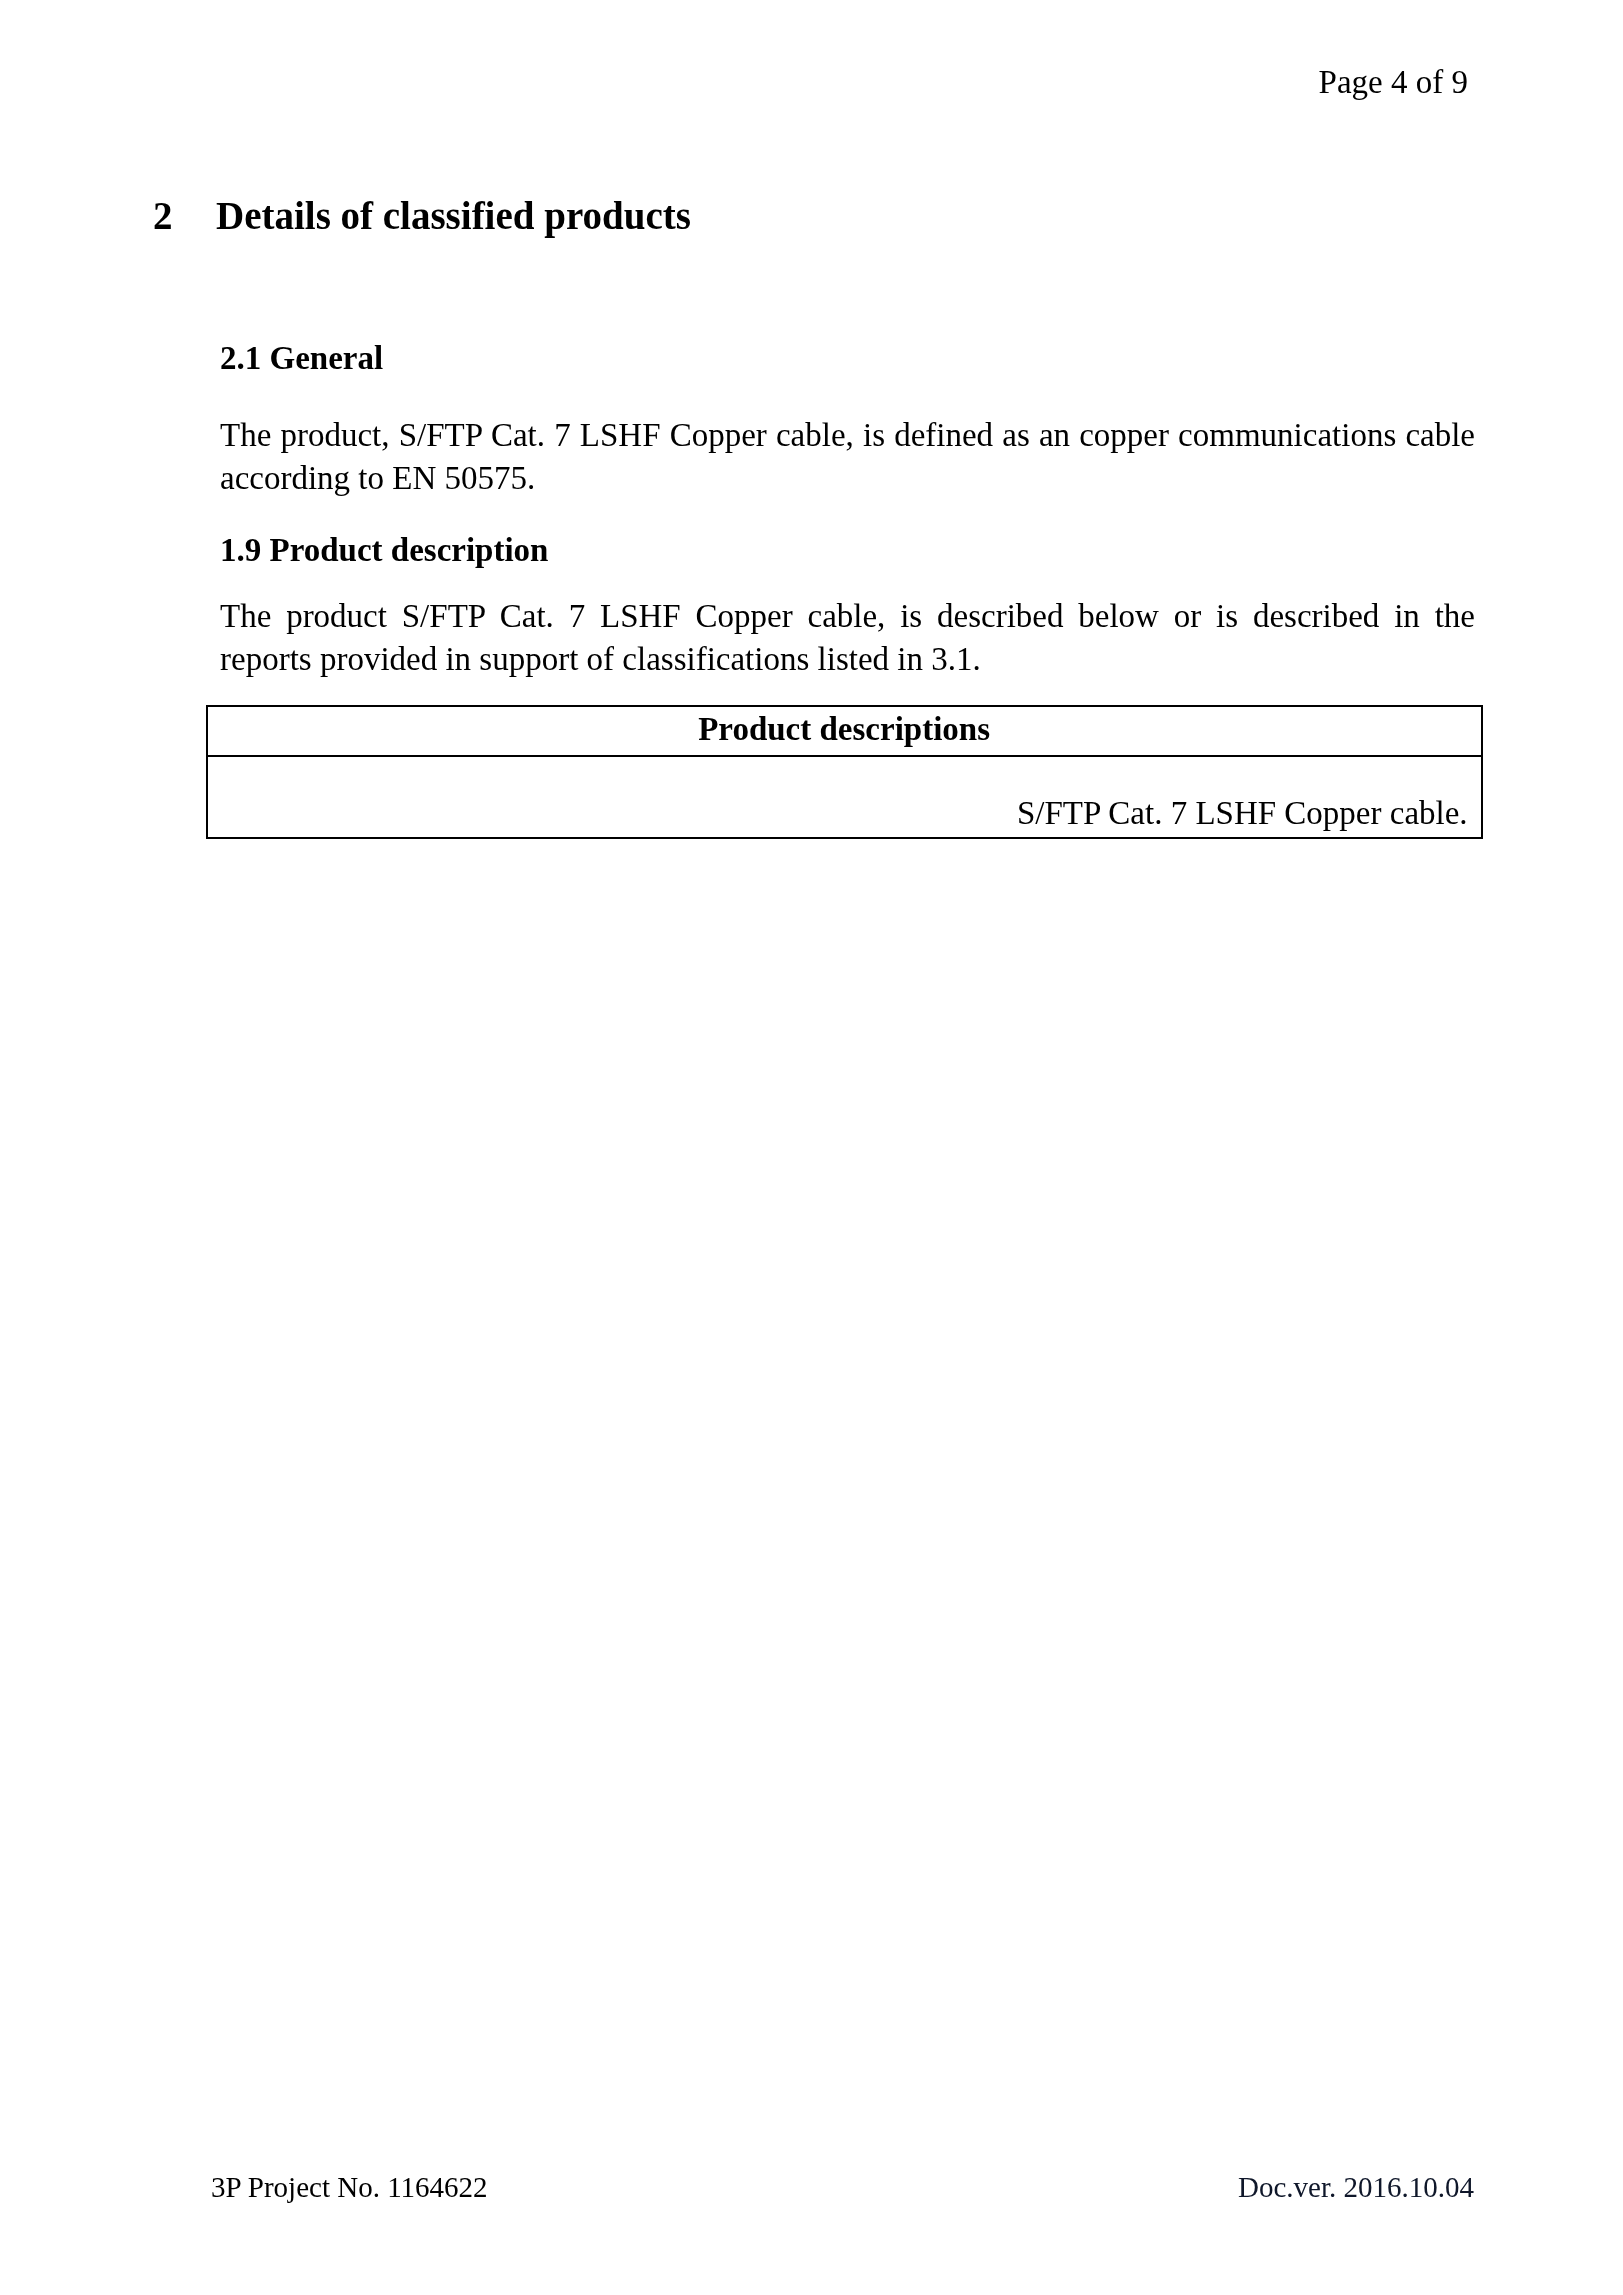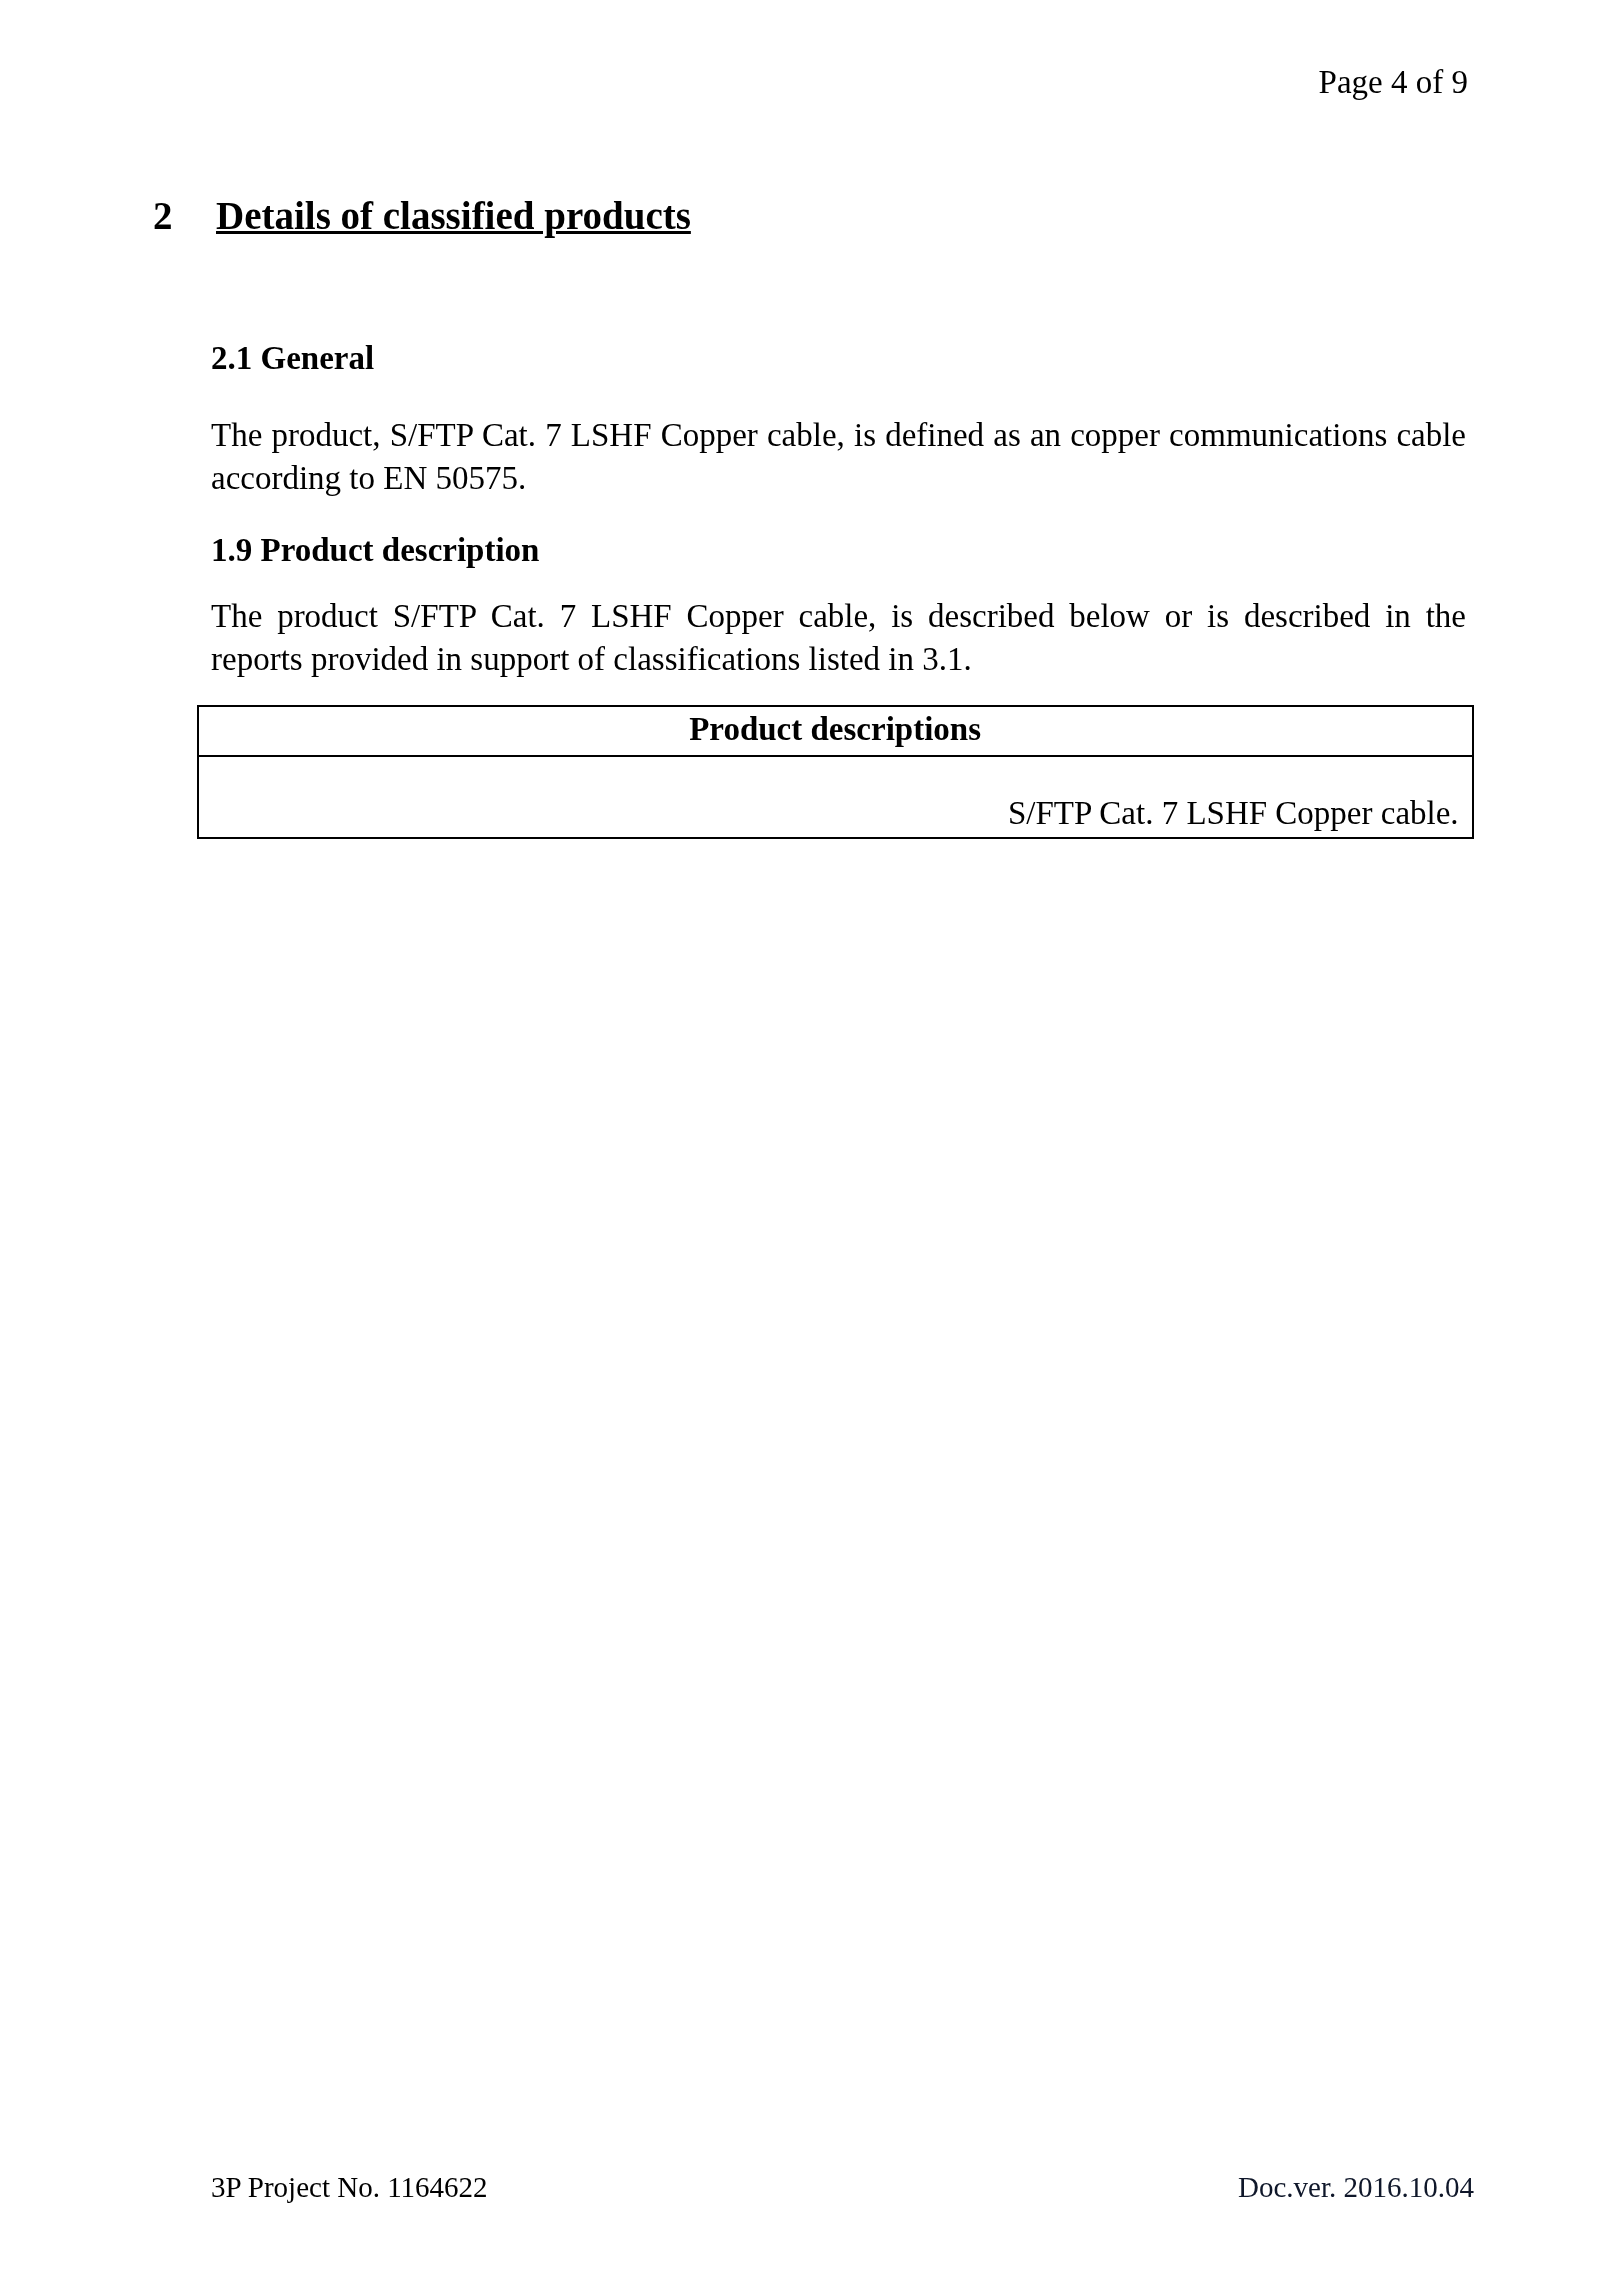--- a/index.html
+++ b/index.html
@@ -20,29 +20,28 @@
     line-height: 39px;
   }
   .doc-heading {
     position: absolute;
     top: 192px;
     left: 153px;
     font-size: 39px;
     font-weight: bold;
     line-height: 47px;
     white-space: nowrap;
-    text-decoration: underline;
   }
   .doc-heading .h-num {
     display: inline-block;
     width: 63px;
   }
   .content {
     position: absolute;
-    left: 211px;
+    left: 220px;
     width: 1255px;
     top: 0;
     font-size: 33px;
     line-height: 43px;
   }
   .sub-title {
     font-weight: bold;
     line-height: 39px;
   }
   .sub-title-1 { margin-top: 339px; }

